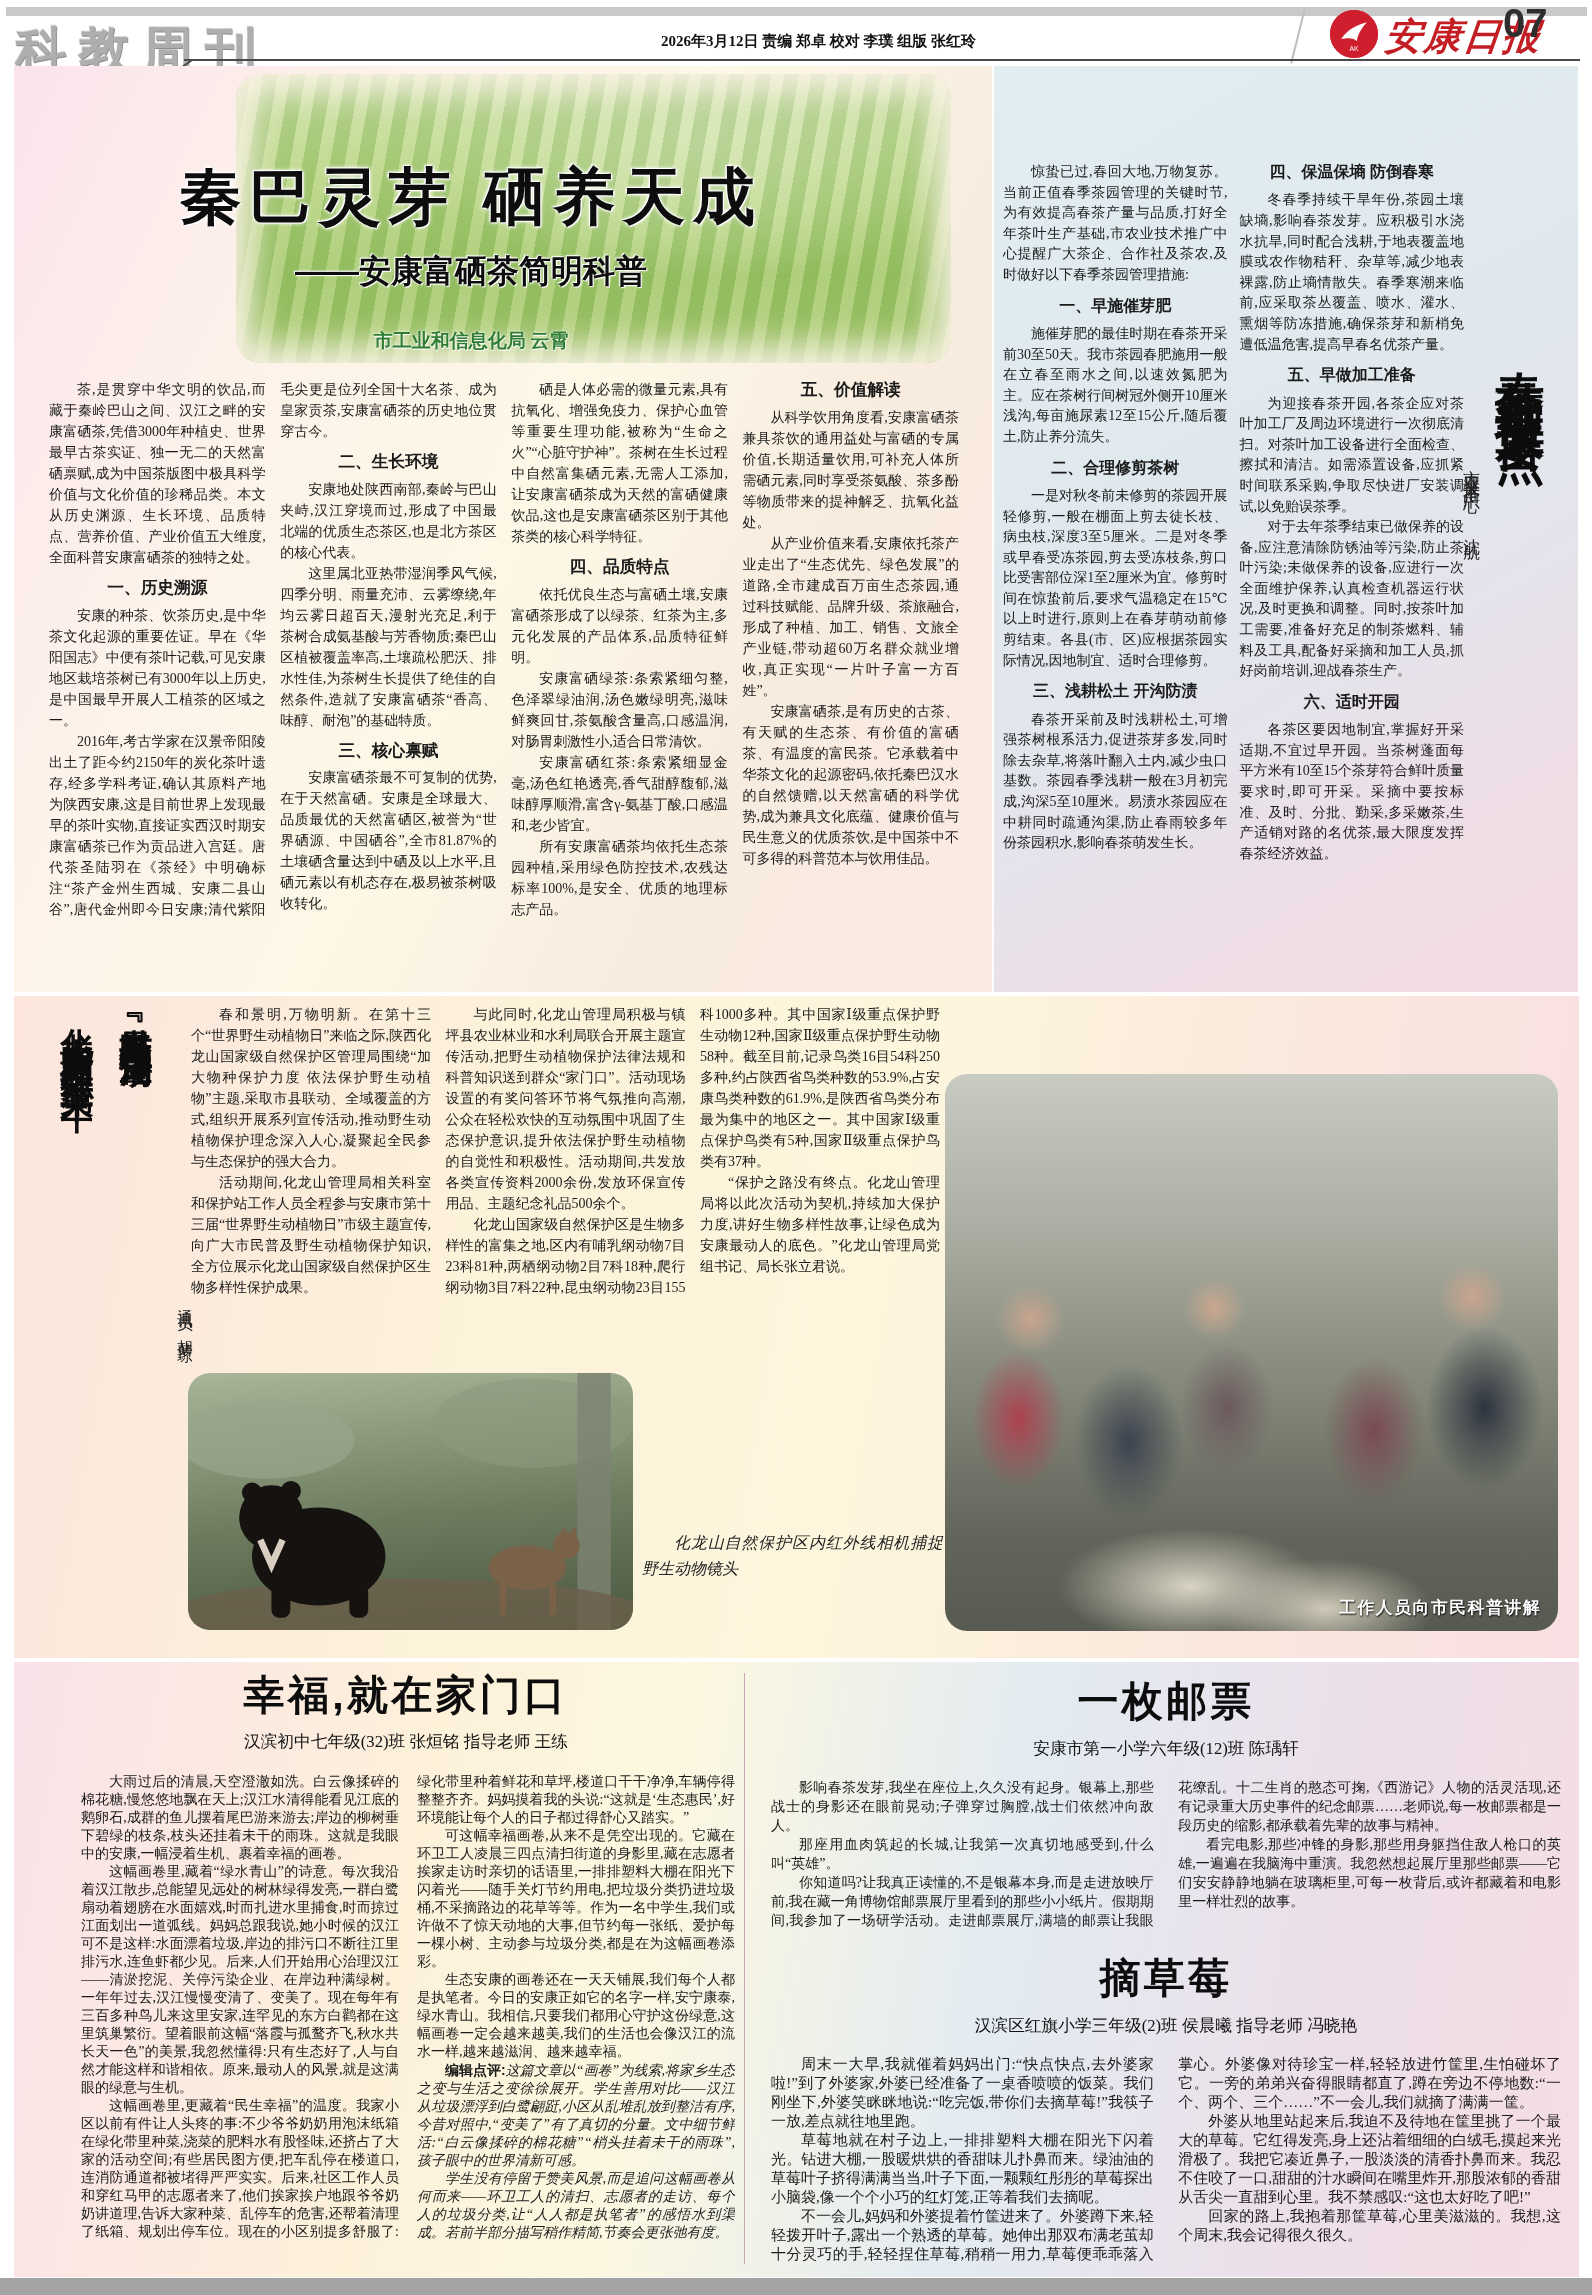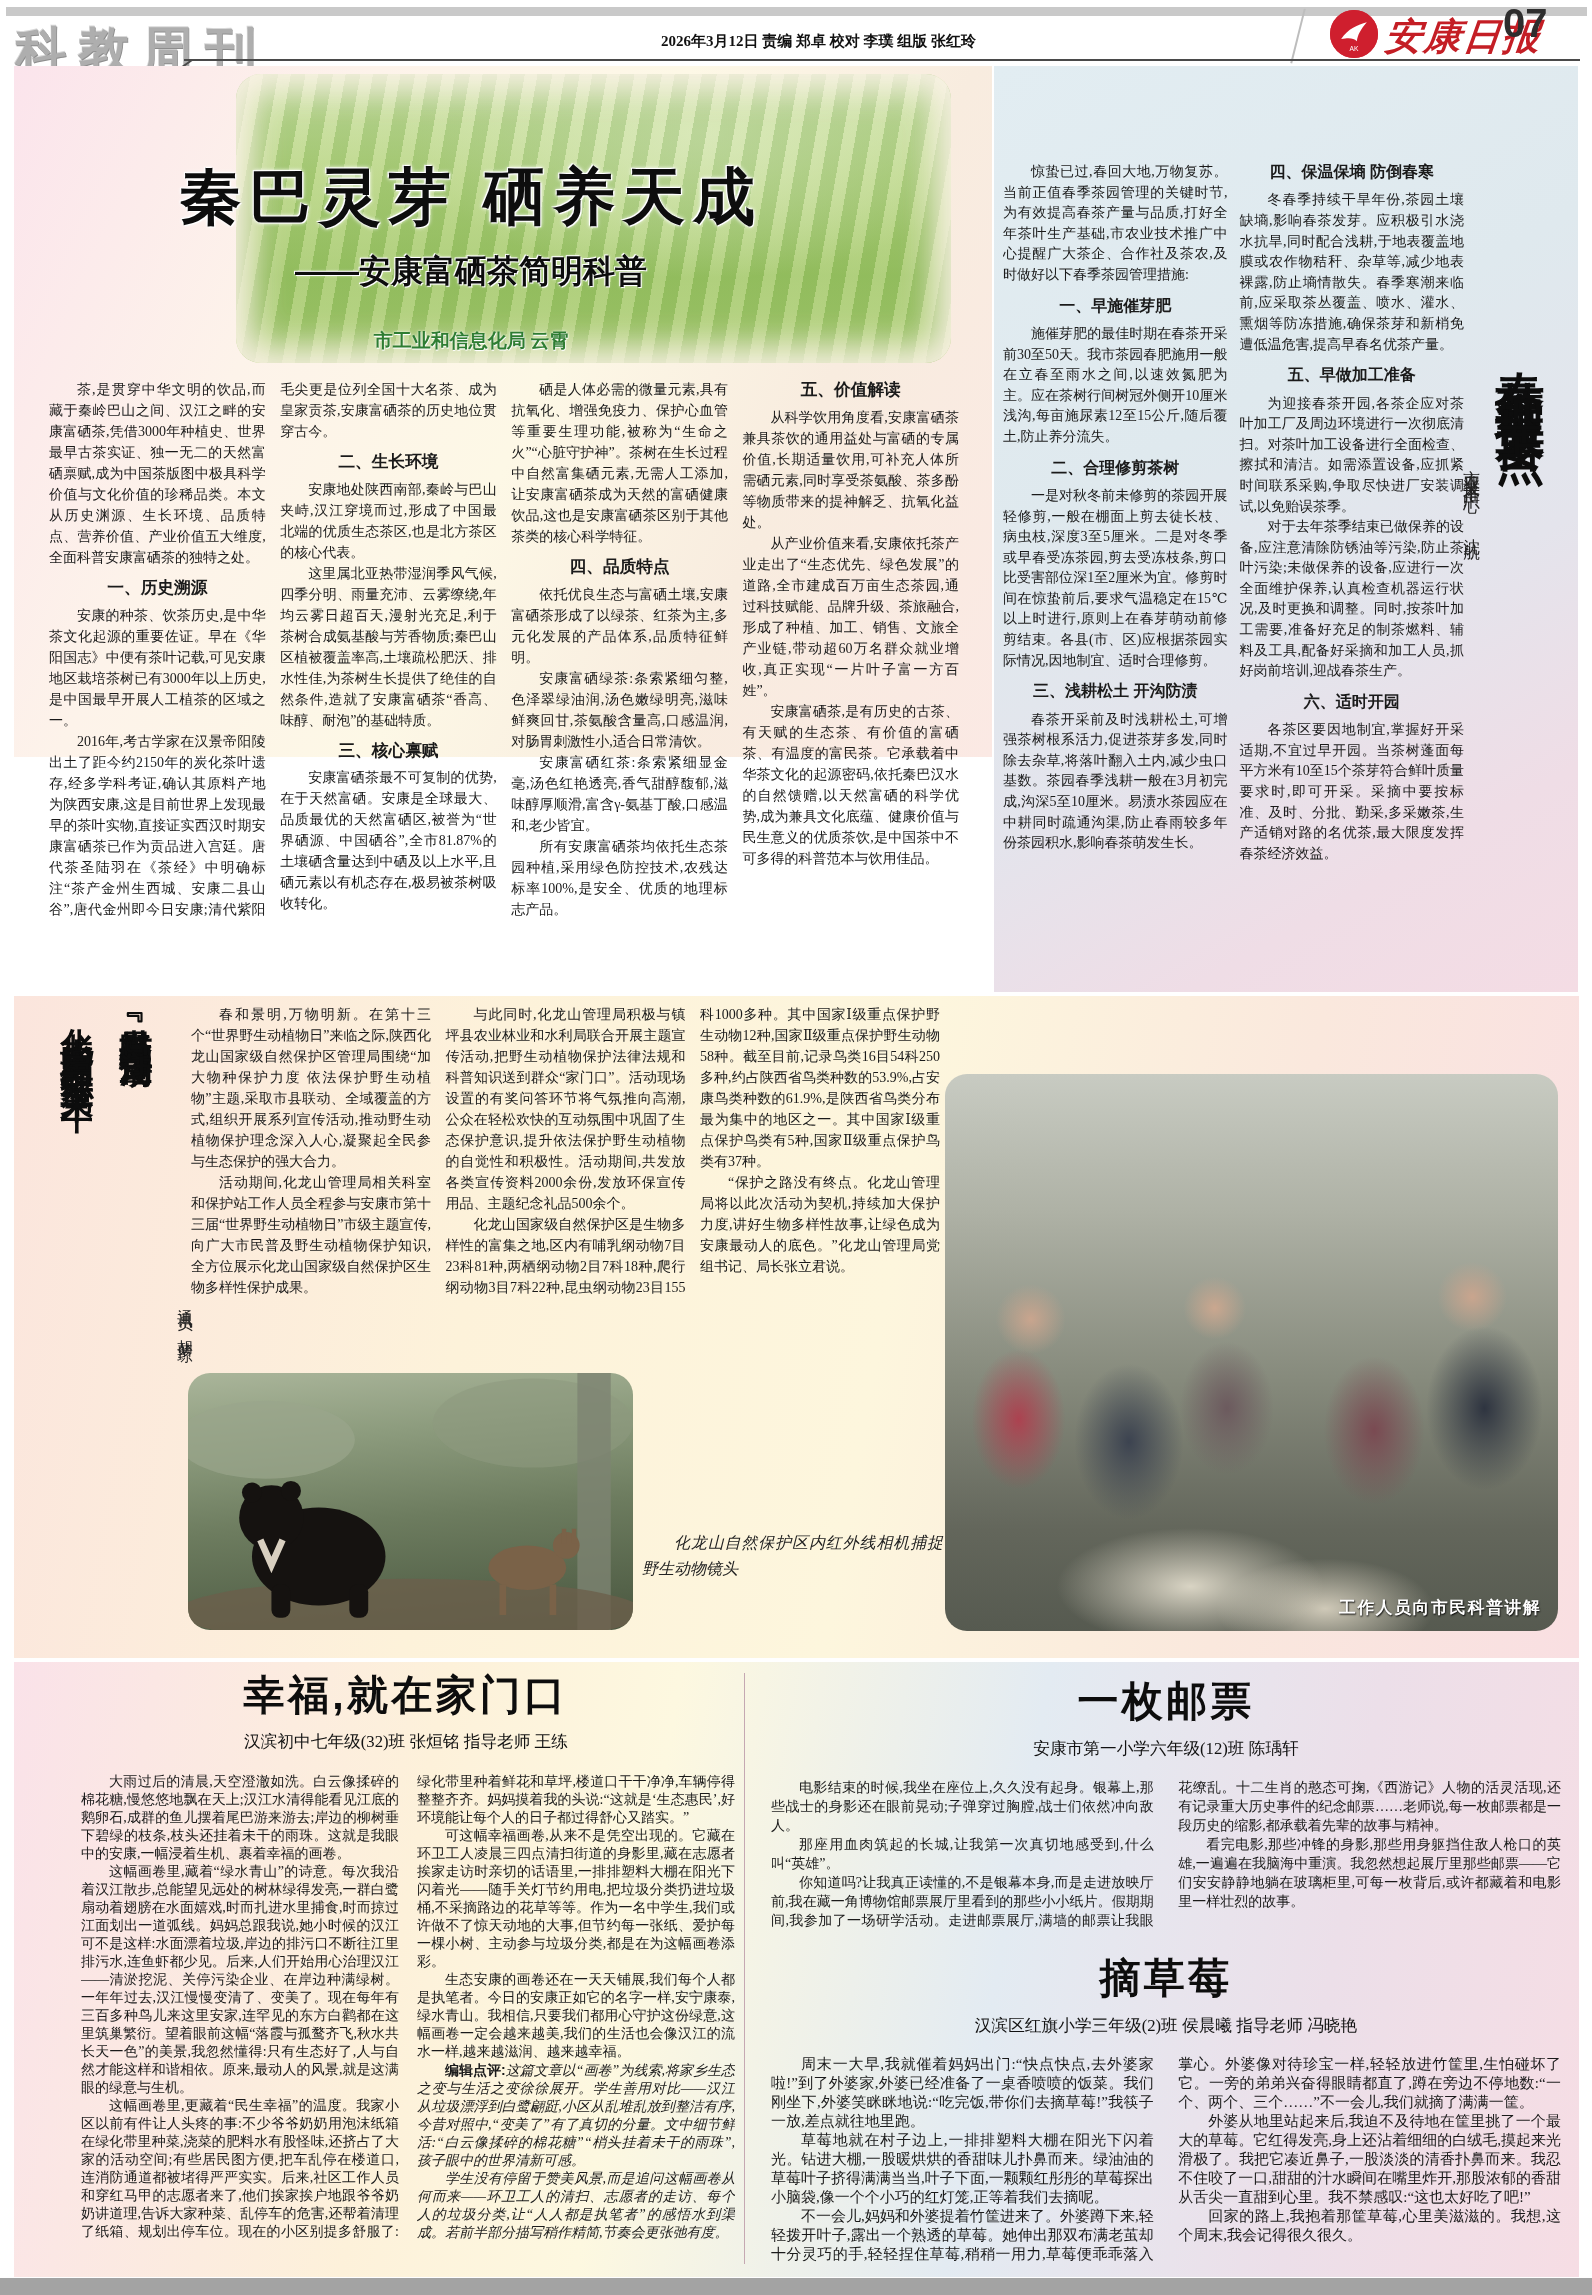--- a/index.html
+++ b/index.html
@@ -20,21 +20,21 @@
   .page-number{left:1503px;top:1.1px;font-size:40px;font-weight:bold;color:#2e2e2e;
           font-family:"Liberation Sans","DejaVu Sans",sans-serif;}
   .hdr-diag{left:1297px;top:7.8px;width:1.7px;height:56px;background:#bdbdbd;transform:rotate(14deg);}
   .hdr-rule{left:184px;top:59px;width:1396px;height:1.7px;background:#4a4a4a;}
   .hdr-rule-diag{left:170px;top:59px;width:22px;height:1.7px;background:#4a4a4a;transform:rotate(-35deg);transform-origin:right center;}
   
   .para{margin:0;text-indent:2em;text-align:justify;}
   .sec-h{font-family:"Liberation Sans","DejaVu Sans",sans-serif;font-weight:bold;text-align:center;}
   .vtext{writing-mode:vertical-rl;text-orientation:upright;}
   
-  .tea-block{left:14px;top:66px;width:978px;height:691px;
+  .tea-block{left:14px;top:66px;width:978px;height:926px;
      background:linear-gradient(115deg,#fbe4ec 0%,#fdf3ea 28%,#fdf8e6 52%,#f8ecdf 74%,#fbe9e4 100%);}
   .tea-photo{left:222px;top:7.8px;width:715px;height:289px;border-radius:25px;
      background:
        repeating-linear-gradient(100deg, rgba(141,185,92,.55) 0 14.5px, rgba(196,220,150,.55) 14.5px 27px),
        radial-gradient(ellipse at 65% 20%, #f2f7e2 0%, rgba(242,247,226,0) 45%),
        linear-gradient(180deg,#e9f2d4 0%,#bcd78a 35%,#97c05e 70%,#aacb72 100%);
      box-shadow:0 0 33px 16.7px rgba(253,243,234,.9) inset;}
   .tea-title{left:95px;top:89px;width:724px;text-align:center;font-size:62px;font-weight:bold;
      letter-spacing:7.8px;color:#0d0d0d;font-family:"Liberation Sans","DejaVu Sans",sans-serif;
      text-shadow:0 0 3.3px #fff,0 0 5.6px #fff,1.1px 1.1px 0 #fff,-1.1px -1.1px 0 #fff;}
@@ -236,21 +236,21 @@
       <p class="para">生态安康的画卷还在一天天铺展,我们每个人都是执笔者。今日的安康正如它的名字一样,安宁康泰,绿水青山。我相信,只要我们都用心守护这份绿意,这幅画卷一定会越来越美,我们的生活也会像汉江的流水一样,越来越滋润、越来越幸福。</p>
       <p class="para review"><b>编辑点评:</b><span>这篇文章以“画卷”为线索,将家乡生态之变与生活之变徐徐展开。学生善用对比——汉江从垃圾漂浮到白鹭翩跹,小区从乱堆乱放到整洁有序,今昔对照中,“变美了”有了真切的分量。文中细节鲜活:“白云像揉碎的棉花糖”“梢头挂着未干的雨珠”,孩子眼中的世界清新可感。</span></p>
       <p class="para review">学生没有停留于赞美风景,而是追问这幅画卷从何而来——环卫工人的清扫、志愿者的走访、每个人的垃圾分类,让“人人都是执笔者”的感悟水到渠成。若前半部分描写稍作精简,节奏会更张弛有度。</p>
     </div>
 
     <div class="abs v-divider"></div>
 
     <div class="abs essay-title e2-title">一枚邮票</div>
     <div class="abs essay-byline e2-byline">安康市第一小学六年级(12)班 陈瑀轩</div>
     <div class="abs e2-body">
-      <p class="para">电影结束的时候,我坐在座位上,久久没有起身。银幕上,那些战士的身影还在眼前晃动;子弹穿过胸膛,战士们依然冲向敌人。</p>
+      <p class="para">影响春茶发芽,我坐在座位上,久久没有起身。银幕上,那些战士的身影还在眼前晃动;子弹穿过胸膛,战士们依然冲向敌人。</p>
       <p class="para">那座用血肉筑起的长城,让我第一次真切地感受到,什么叫“英雄”。</p>
       <p class="para">你知道吗?让我真正读懂的,不是银幕本身,而是走进放映厅前,我在藏一角博物馆邮票展厅里看到的那些小小纸片。假期期间,我参加了一场研学活动。走进邮票展厅,满墙的邮票让我眼花缭乱。十二生肖的憨态可掬,《西游记》人物的活灵活现,还有记录重大历史事件的纪念邮票……老师说,每一枚邮票都是一段历史的缩影,都承载着先辈的故事与精神。</p>
       <p class="para">看完电影,那些冲锋的身影,那些用身躯挡住敌人枪口的英雄,一遍遍在我脑海中重演。我忽然想起展厅里那些邮票——它们安安静静地躺在玻璃柜里,可每一枚背后,或许都藏着和电影里一样壮烈的故事。</p>
 
     </div>
 
     <div class="abs essay-title e3-title">摘草莓</div>
     <div class="abs essay-byline e3-byline">汉滨区红旗小学三年级(2)班 侯晨曦  指导老师 冯晓艳</div>
     <div class="abs e3-body">
       <p class="para">周末一大早,我就催着妈妈出门:“快点快点,去外婆家啦!”到了外婆家,外婆已经准备了一桌香喷喷的饭菜。我们刚坐下,外婆笑眯眯地说:“吃完饭,带你们去摘草莓!”我筷子一放,差点就往地里跑。</p>

